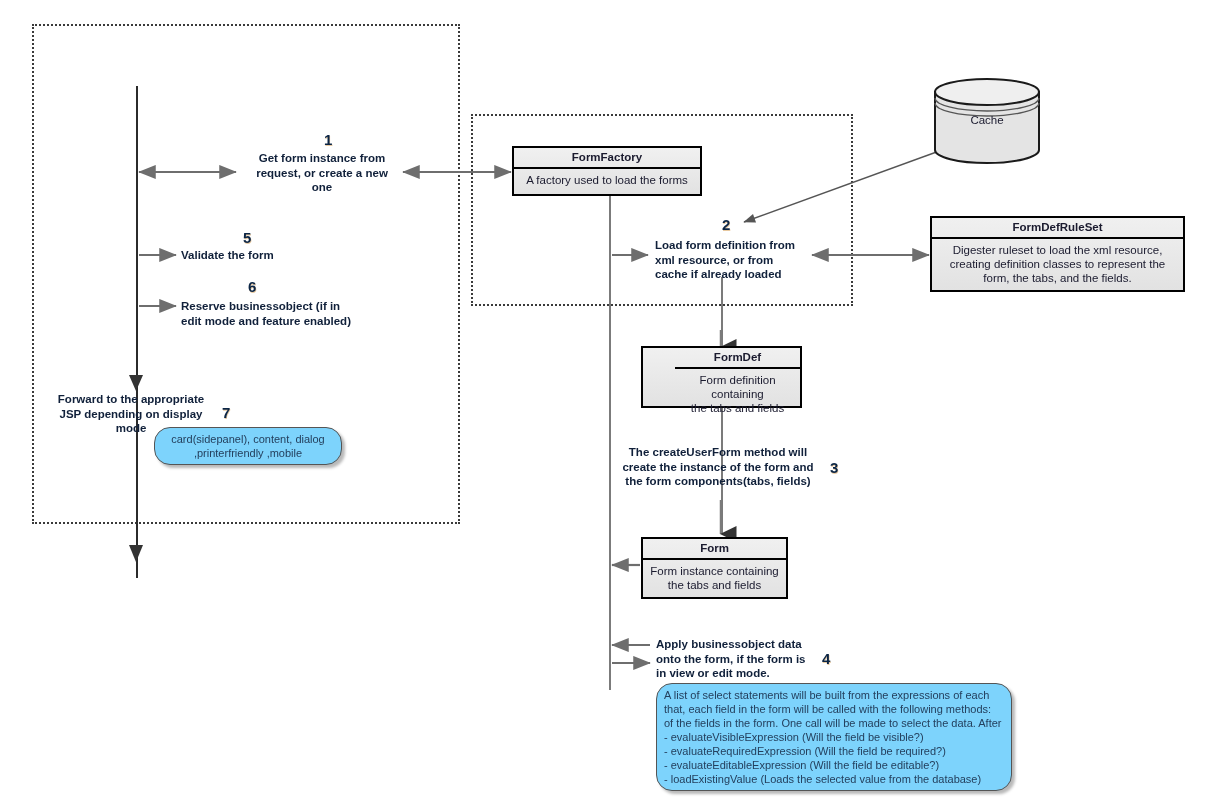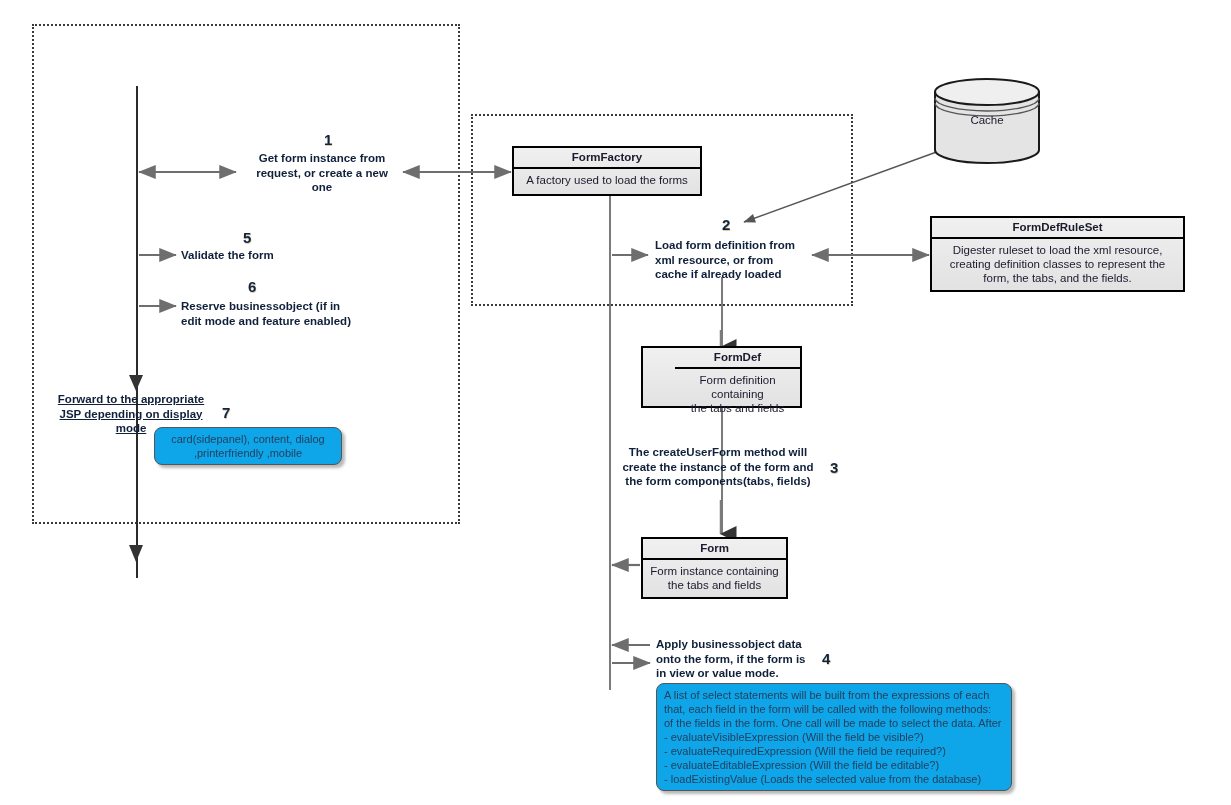--- a/index.html
+++ b/index.html
@@ -74,22 +74,22 @@
     color:#10203a;
   }
   .msg.center { text-align:center; }
   .msg.left { text-align:left; }
 
   
   .note {
     position:absolute;
     box-sizing:border-box;
     border:1.5px solid #555;
-    border-radius:8px;
-    background:#0ea5e9;
+    border-radius:16px;
+    background:#7dd3fc;
     box-shadow:3px 3px 3px rgba(0,0,0,0.28);
     font-size:11px;
     line-height:14px;
     color:#24405e;
   }
   .note.centered { text-align:center; }
   .note-lines { padding:4px 7px; }
   .note-lines div { white-space:nowrap; }
 </style>
 </head>
@@ -208,21 +208,21 @@
     <div>Validate the form</div>
   </div>
 
   <div class="step-num" style="left:248px; top:278px;">6</div>
   <div class="msg left" style="left:181px; top:299px; width:240px;">
     <div>Reserve businessobject (if in</div>
     <div>edit mode and feature enabled)</div>
   </div>
 
   <div class="step-num" style="left:222px; top:404px;">7</div>
-  <div class="msg center" style="left:48px; top:392px; width:166px;text-decoration:underline;">
+  <div class="msg center" style="left:48px; top:392px; width:166px;">
     <div>Forward to the appropriate</div>
     <div>JSP depending on display</div>
     <div>mode</div>
   </div>
 
   <div class="note centered" style="left:154px; top:427px; width:188px;">
     <div class="note-lines">
       <div>card(sidepanel), content, dialog</div>
       <div>,printerfriendly ,mobile</div>
     </div>
@@ -239,21 +239,21 @@
   <div class="msg center" style="left:612px; top:445px; width:212px;">
     <div>The createUserForm method will</div>
     <div>create the instance of the form and</div>
     <div>the form components(tabs, fields)</div>
   </div>
 
   <div class="step-num" style="left:822px; top:650px;">4</div>
   <div class="msg left" style="left:656px; top:637px; width:180px;">
     <div>Apply businessobject data</div>
     <div>onto the form, if the form is</div>
-    <div>in view or value mode.</div>
+    <div>in view or edit mode.</div>
   </div>
 
   <div class="note" style="left:656px; top:683px; width:356px;">
     <div class="note-lines">
       <div>A list of select statements will be built from the expressions of each</div>
       <div>that, each field in the form will be called with the following methods:</div>
       <div>of the fields in the form. One call will be made to select the data. After</div>
       <div>- evaluateVisibleExpression (Will the field be visible?)</div>
       <div>- evaluateRequiredExpression (Will the field be required?)</div>
       <div>- evaluateEditableExpression (Will the field be editable?)</div>

